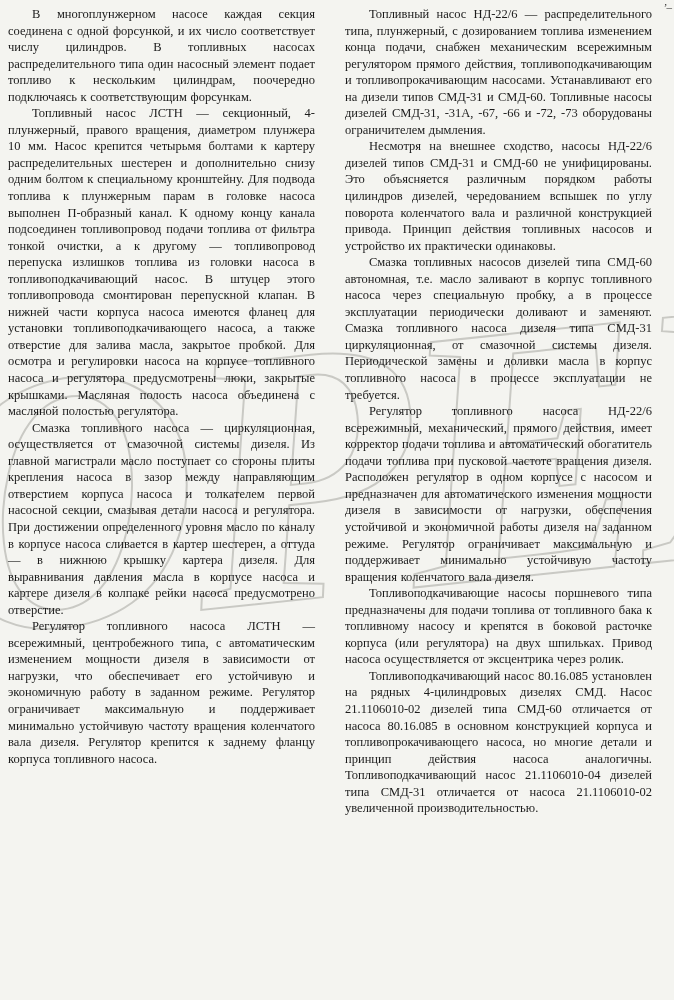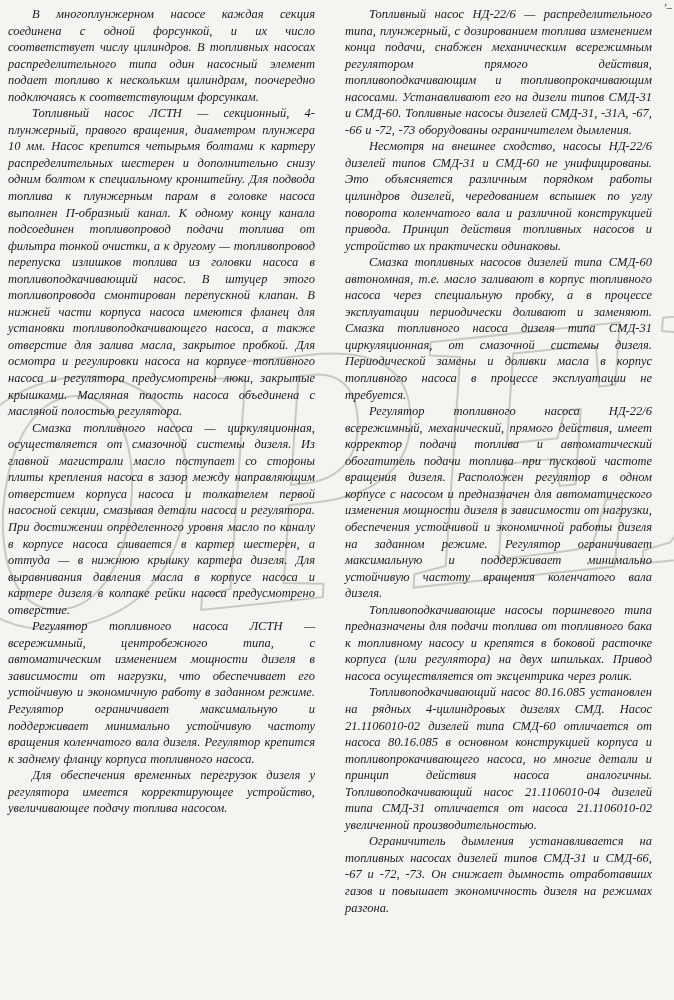--- a/index.html
+++ b/index.html
@@ -47,46 +47,43 @@
     font-size:12.5px;
     line-height:16.55px;
     text-align:justify;
     hyphens:auto;
     -webkit-hyphens:auto;
     word-spacing:0.5px;
   }
   .col p{
     margin:0;
     text-indent:24px;
-    font-style:italic;
   }
 </style>
 </head>
 <body>
 
 <div class="page">
 
   <div class="watermark">ОРЕХ</div>
 
   <div class="corner-mark">’‒</div>
 
   <div class="columns">
 
     <div class="col">
       <p>В многоплунжерном насосе каждая секция соединена с одной форсункой, и их число соответствует числу цилиндров. В топливных насосах распределительного типа один насосный элемент подает топливо к нескольким цилиндрам, поочередно подключаясь к соответствующим форсункам.</p>
       <p>Топливный насос ЛСТН — секционный, 4-плунжерный, правого вращения, диаметром плунжера 10 мм. Насос крепится четырьмя болтами к картеру распределительных шестерен и дополнительно снизу одним болтом к специальному кронштейну. Для подвода топлива к плунжерным парам в головке насоса выполнен П-образный канал. К одному концу канала подсоединен топливопровод подачи топлива от фильтра тонкой очистки, а к другому — топливопровод перепуска излишков топлива из головки насоса в топливоподкачивающий насос. В штуцер этого топливопровода смонтирован перепускной клапан. В нижней части корпуса насоса имеются фланец для установки топливоподкачивающего насоса, а также отверстие для залива масла, закрытое пробкой. Для осмотра и регулировки насоса на корпусе топливного насоса и регулятора предусмотрены люки, закрытые крышками. Масляная полость насоса объединена с масляной полостью регулятора.</p>
       <p>Смазка топливного насоса — циркуляционная, осуществляется от смазочной системы дизеля. Из главной магистрали масло поступает со стороны плиты крепления насоса в зазор между направляющим отверстием корпуса насоса и толкателем первой насосной секции, смазывая детали насоса и регулятора. При достижении определенного уровня масло по каналу в корпусе насоса сливается в картер шестерен, а оттуда — в нижнюю крышку картера дизеля. Для выравнивания давления масла в корпусе насоса и картере дизеля в колпаке рейки насоса предусмотрено отверстие.</p>
       <p>Регулятор топливного насоса ЛСТН — всережимный, центробежного типа, с автоматическим изменением мощности дизеля в зависимости от нагрузки, что обеспечивает его устойчивую и экономичную работу в заданном режиме. Регулятор ограничивает максимальную и поддерживает минимально устойчивую частоту вращения коленчатого вала дизеля. Регулятор крепится к заднему фланцу корпуса топливного насоса.</p>
-      <p>Для обеспечения временных перегрузок дизеля у регулятора имеется корректирующее устройство, увеличивающее подачу топлива насосом.</p>
     </div>
 
     <div class="col">
       <p>Топливный насос НД-22/6 — распределительного типа, плунжерный, с дозированием топлива изменением конца подачи, снабжен механическим всережимным регулятором прямого действия, топливоподкачивающим и топливопрокачивающим насосами. Устанавливают его на дизели типов СМД-31 и СМД-60. Топливные насосы дизелей СМД-31, -31А, -67, -66 и -72, -73 оборудованы ограничителем дымления.</p>
       <p>Несмотря на внешнее сходство, насосы НД-22/6 дизелей типов СМД-31 и СМД-60 не унифицированы. Это объясняется различным порядком работы цилиндров дизелей, чередованием вспышек по углу поворота коленчатого вала и различной конструкцией привода. Принцип действия топливных насосов и устройство их практически одинаковы.</p>
       <p>Смазка топливных насосов дизелей типа СМД-60 автономная, т.е. масло заливают в корпус топливного насоса через специальную пробку, а в процессе эксплуатации периодически доливают и заменяют. Смазка топливного насоса дизеля типа СМД-31 циркуляционная, от смазочной системы дизеля. Периодической замены и доливки масла в корпус топливного насоса в процессе эксплуатации не требуется.</p>
       <p>Регулятор топливного насоса НД-22/6 всережимный, механический, прямого действия, имеет корректор подачи топлива и автоматический обогатитель подачи топлива при пусковой частоте вращения дизеля. Расположен регулятор в одном корпусе с насосом и предназначен для автоматического изменения мощности дизеля в зависимости от нагрузки, обеспечения устойчивой и экономичной работы дизеля на заданном режиме. Регулятор ограничивает максимальную и поддерживает минимально устойчивую частоту вращения коленчатого вала дизеля.</p>
       <p>Топливоподкачивающие насосы поршневого типа предназначены для подачи топлива от топливного бака к топливному насосу и крепятся в боковой расточке корпуса (или регулятора) на двух шпильках. Привод насоса осуществляется от эксцентрика через ролик.</p>
       <p>Топливоподкачивающий насос 80.16.085 установлен на рядных 4-цилиндровых дизелях СМД. Насос 21.1106010-02 дизелей типа СМД-60 отличается от насоса 80.16.085 в основном конструкцией корпуса и топливопрокачивающего насоса, но многие детали и принцип действия насоса аналогичны. Топливоподкачивающий насос 21.1106010-04 дизелей типа СМД-31 отличается от насоса 21.1106010-02 увеличенной производительностью.</p>
-      <p>Ограничитель дымления устанавливается на топливных насосах дизелей типов СМД-31 и СМД-66, -67 и -72, -73. Он снижает дымность отработавших газов и повышает экономичность дизеля на режимах разгона.</p>
     </div>
 
   </div>
 </div>
 
 </body></html>

